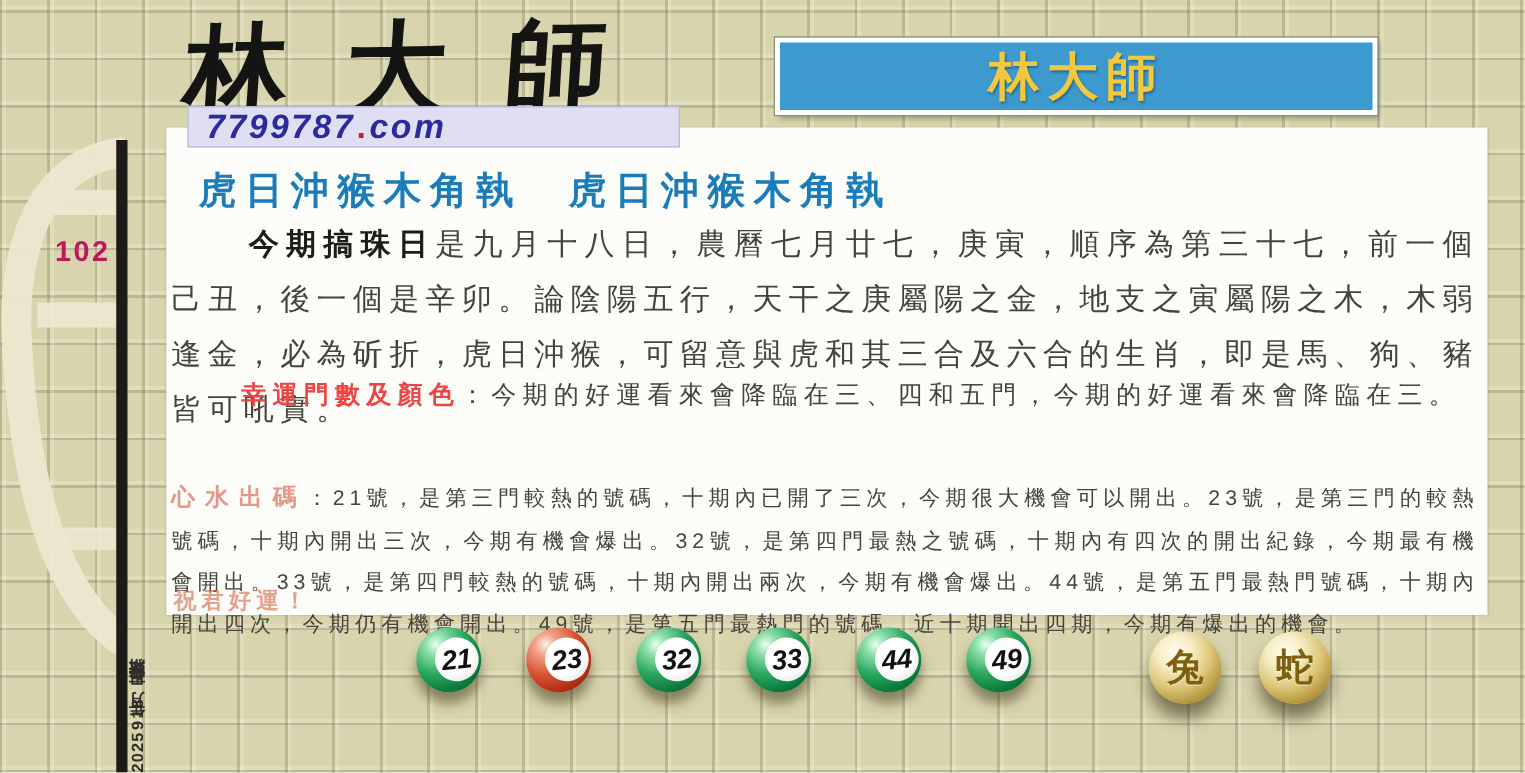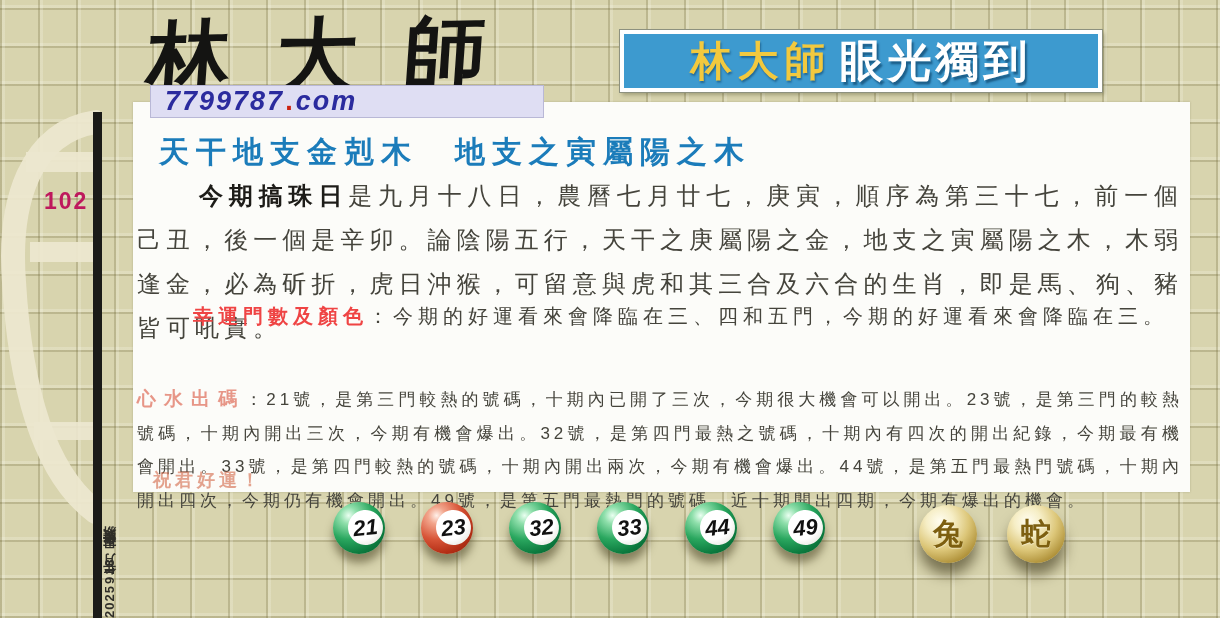--- a/index.html
+++ b/index.html
@@ -58,21 +58,21 @@
     font-family:"DejaVu Serif","Liberation Serif",serif;
     color:#1b7cba;font-size:30px;font-weight:700;letter-spacing:7px;
   }
   .para{position:absolute;left:4px;width:1046px;text-align:justify;color:#45443c;}
   .para-lead{top:48px;font-size:24px;line-height:44px;letter-spacing:5px;text-indent:62px;}
   .para-lead .lead-label{font-weight:800;color:#1d1c18;}
   .para-lucky{top:172px;font-size:20px;line-height:44px;letter-spacing:5px;text-indent:56px;white-space:nowrap;}
   .label-red{color:#ef4444;font-weight:800;}
   .para-numbers{top:240px;font-size:17px;line-height:33.5px;letter-spacing:4px;margin-top:40px;}
   .label-faded{color:rgba(214,66,42,.55);font-weight:800;font-size:19px;letter-spacing:8px;}
-  .closing{position:absolute;left:20px;top:366px;font-size:18px;letter-spacing:4px;color:rgba(206,88,52,.55);font-weight:600;}
+  .closing{position:absolute;left:6px;top:366px;font-size:18px;letter-spacing:4px;color:rgba(206,88,52,.55);font-weight:600;}
 
   
   .balls-row{left:333px;top:502px;display:flex;gap:36px;z-index:3;}
   .ball{width:52px;height:52px;border-radius:50%;position:relative;box-shadow:0 9px 9px rgba(55,50,18,.5);}
   .ball-green{background:radial-gradient(circle at 30% 26%, #eafff1 0%, #8fdfab 16%, #2aa75f 45%, #0c7a3e 72%, #07562b 100%);}
   .ball-red{background:radial-gradient(circle at 30% 26%, #fff1ea 0%, #f2a58c 16%, #d85538 45%, #b32e15 72%, #84200e 100%);}
   .ball-face{
     position:absolute;right:2px;top:8px;width:35px;height:35px;border-radius:50%;
     background:radial-gradient(circle at 38% 32%, #ffffff 55%, #d9d9cf 100%);
     display:flex;align-items:center;justify-content:center;
@@ -89,42 +89,41 @@
   }
   .gold-ball .zchar{font-size:30px;font-weight:800;color:#7d5f10;text-shadow:0 1px 1px rgba(255,255,240,.6);}
 </style>
 </head>
 <body>
 
 <div class="abs masthead">林大師</div>
 
 <div class="abs banner">
   <span class="banner-name">林大師</span>
-  <span class="banner-slogan">眼光獨到</span>
 </div>
 
 <div class="abs site-box">
   <span>7799787</span>
     <span class="dot">.</span>
     <span>com</span>
 </div>
 
 <svg class="abs glyph" width="100" height="440" viewBox="0 0 100 440">
   <path d="M96 30 C 30 40, 8 110, 14 190 C 20 290, 42 380, 96 420" fill="none" stroke="#ece7cf" stroke-width="24" stroke-linecap="round" opacity="0.95"></path>
   <rect x="26" y="60" width="70" height="20" fill="#ece7cf" opacity="0.95"></rect>
   <rect x="30" y="150" width="66" height="20" fill="#ece7cf" opacity="0.95"></rect>
   <rect x="34" y="330" width="62" height="18" fill="#ece7cf" opacity="0.9"></rect>
 </svg>
 
 <div class="abs left-line"></div>
 <div class="abs issue-number">102</div>
 <div class="abs update-note">2025年9月18日＿下午六時更新</div>
 
 <div class="abs panel">
-  <h1 class="headline">天干地支金剋木　地支之寅屬陽之木</h1>
+  <h1 class="headline">虎日沖猴木角執　虎日沖猴木角執</h1>
 
   <p class="para para-lead"><span class="lead-label">今期搞珠日</span><span>是九月十八日，農曆七月廿七，庚寅，順序為第三十七，前一個己丑，後一個是辛卯。論陰陽五行，天干之庚屬陽之金，地支之寅屬陽之木，木弱逢金，必為斫折，虎日沖猴，可留意與虎和其三合及六合的生肖，即是馬、狗、豬皆可吼實。</span></p>
 
   <p class="para para-lucky"><span class="label-red">幸運門數及顏色</span><span>：今期的好運看來會降臨在三、四和五門，今期的好運看來會降臨在三。</span></p>
 
   <p class="para para-numbers"><span class="label-faded">心水出碼</span><span>：21號，是第三門較熱的號碼，十期內已開了三次，今期很大機會可以開出。23號，是第三門的較熱號碼，十期內開出三次，今期有機會爆出。32號，是第四門最熱之號碼，十期內有四次的開出紀錄，今期最有機會開出。33號，是第四門較熱的號碼，十期內開出兩次，今期有機會爆出。44號，是第五門最熱門號碼，十期內開出四次，今期仍有機會開出。49號，是第五門最熱門的號碼，近十期開出四期，今期有爆出的機會。</span></p>
 
   <div class="closing">祝君好運！</div>
 </div>
 

